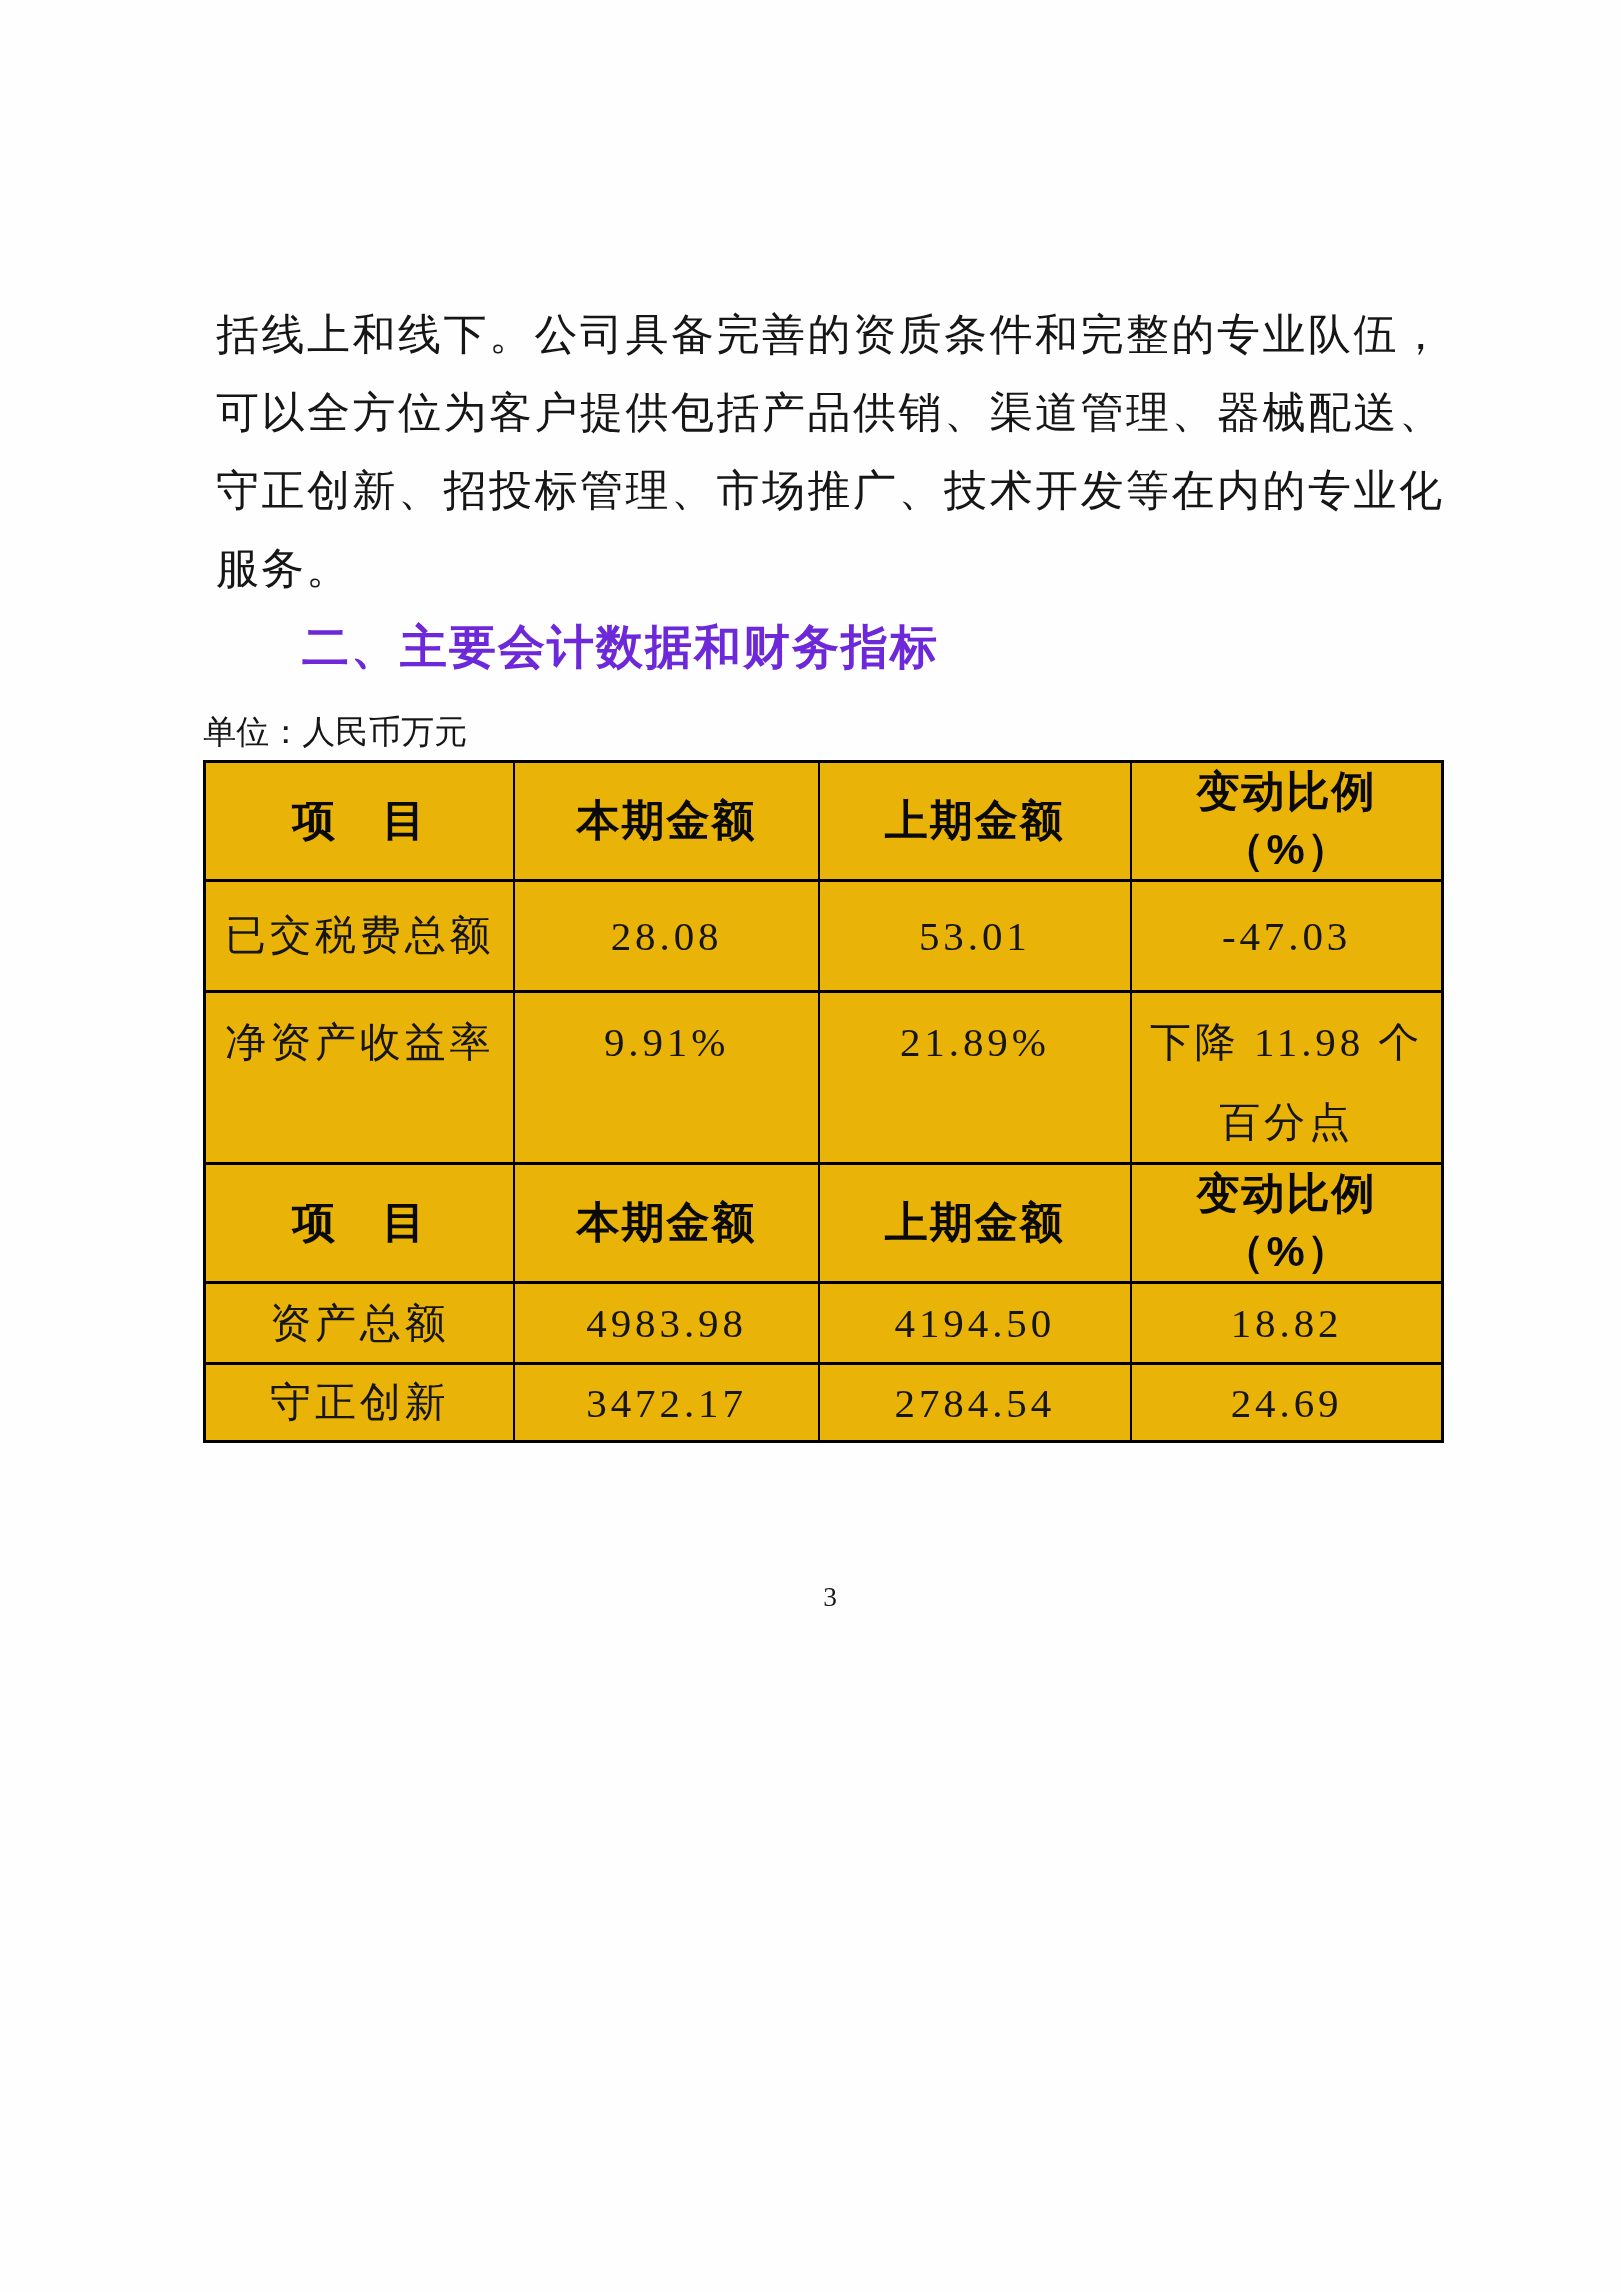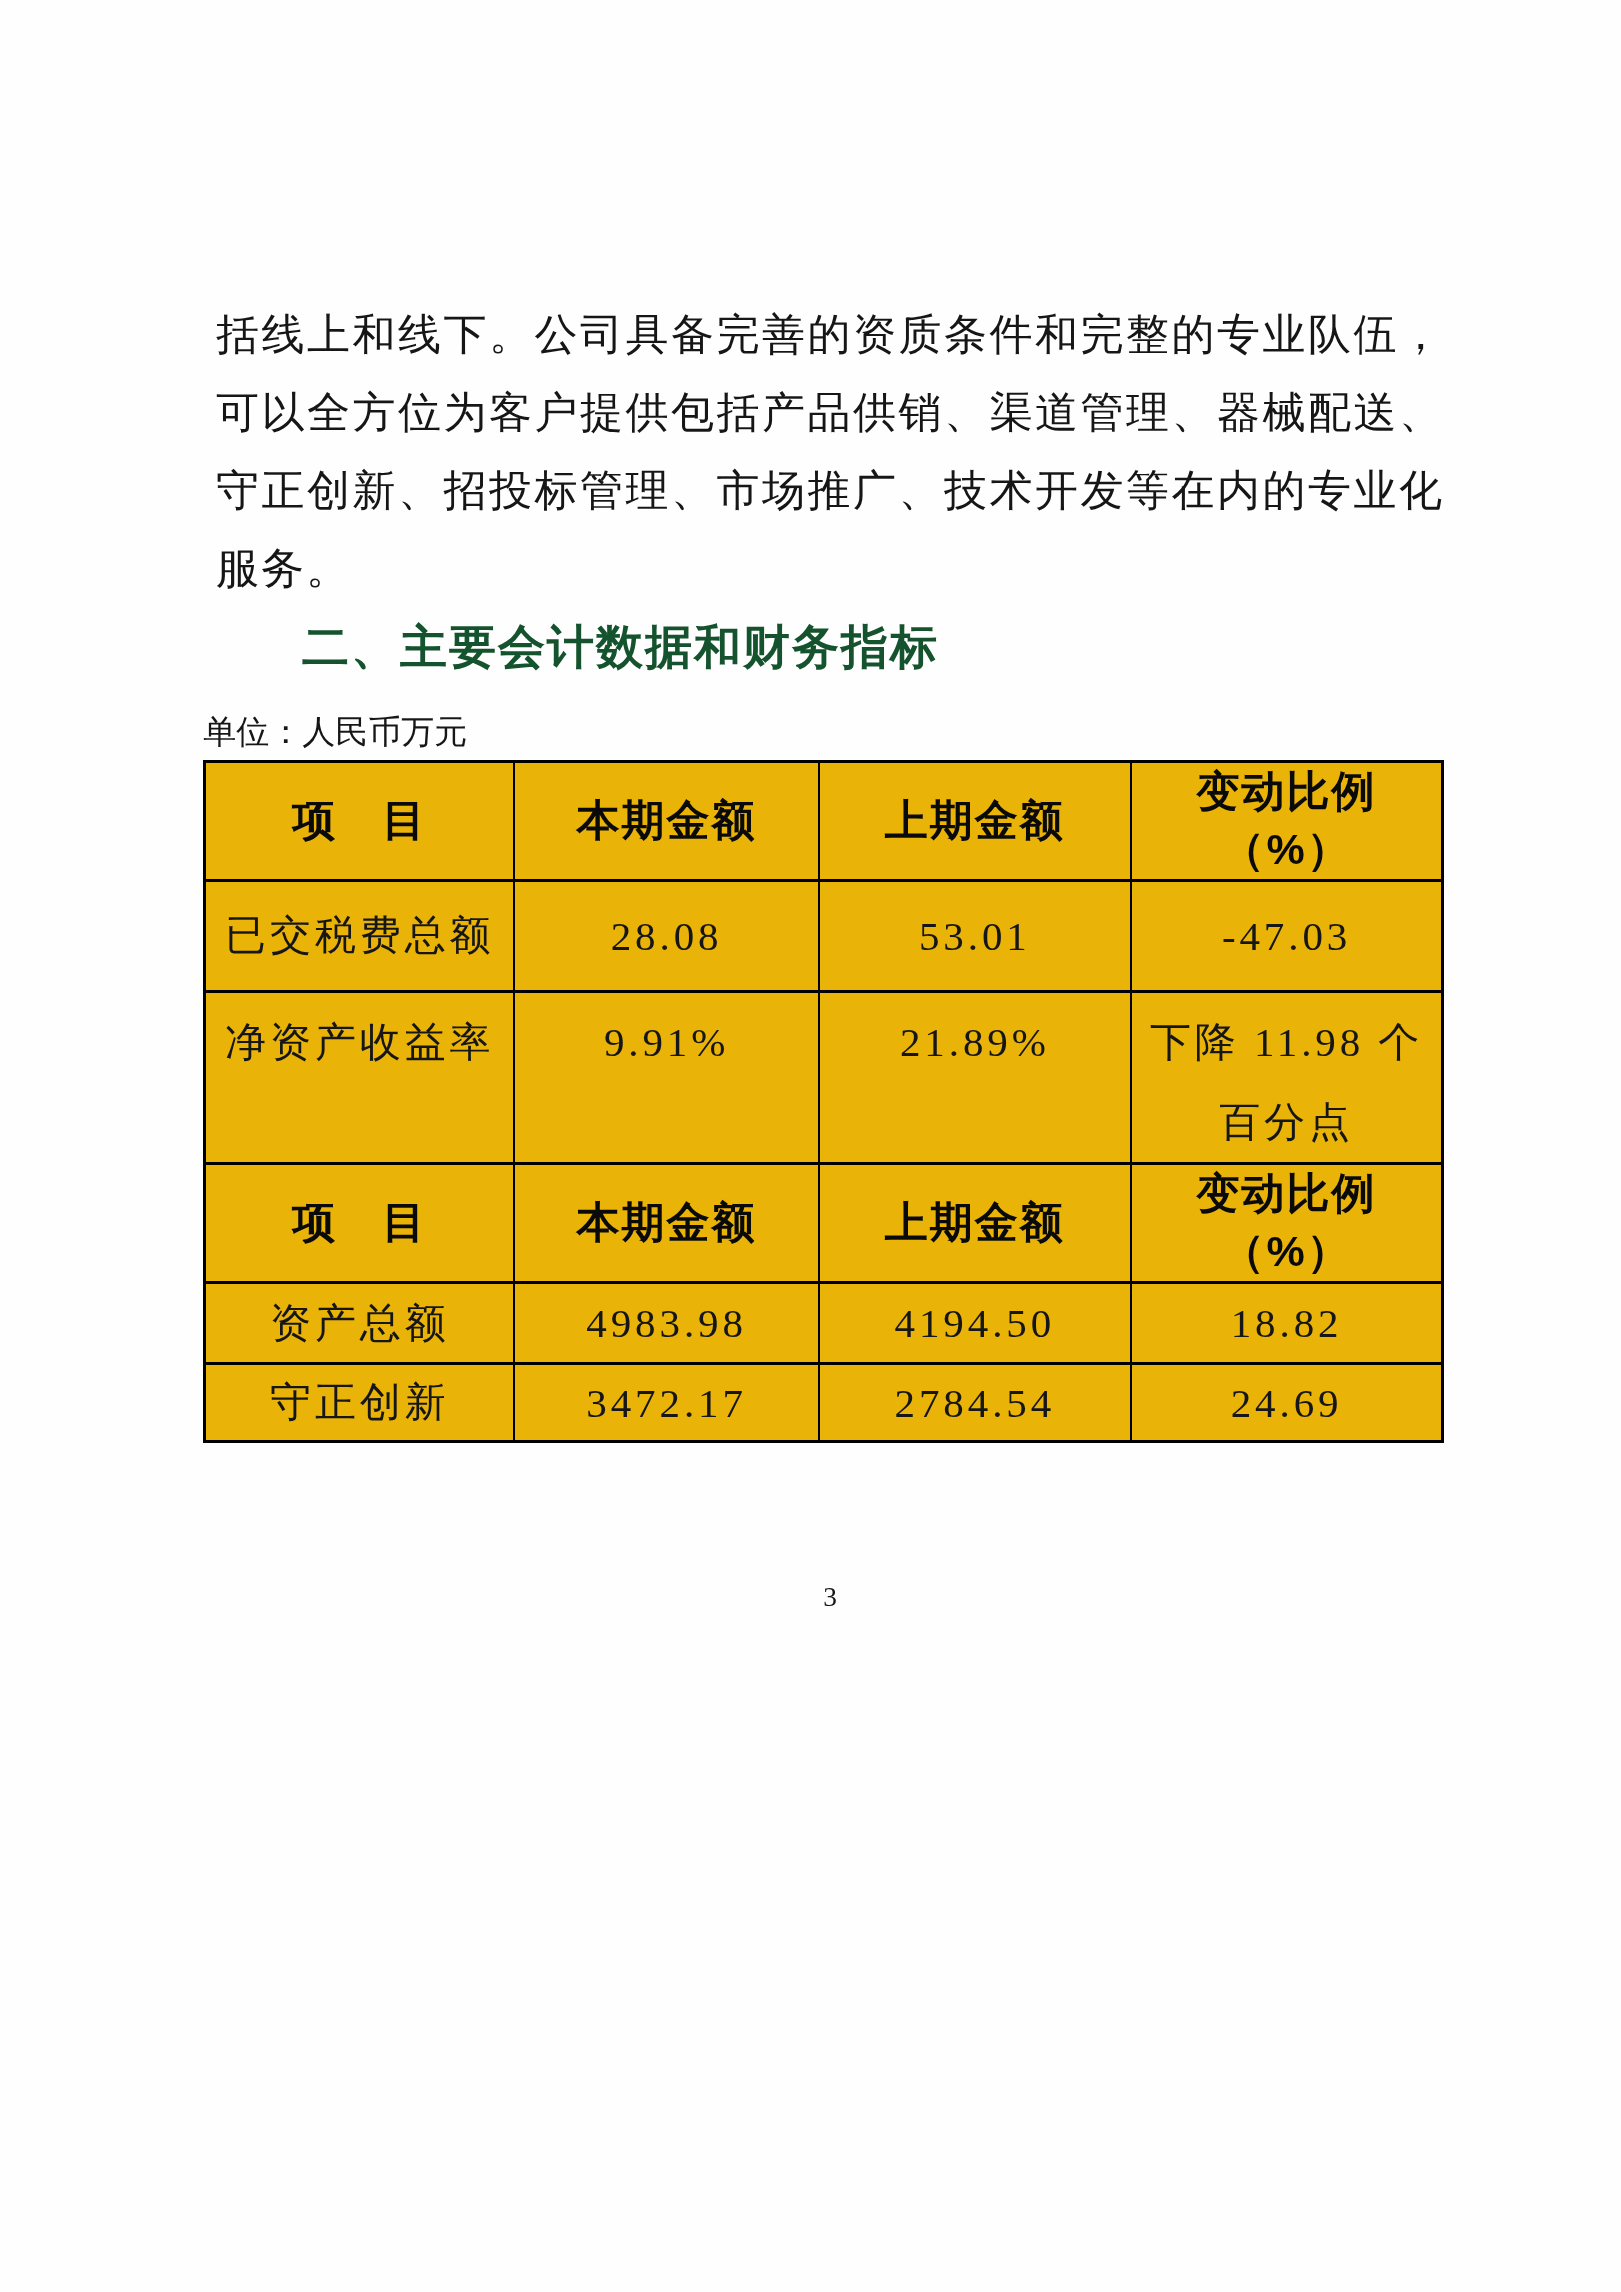--- a/index.html
+++ b/index.html
@@ -30,21 +30,21 @@
   }
   .para.indent { text-indent: 88px; }
   .heading {
     margin: 0;
     font-size: 47px;
     line-height: 78px;
     font-weight: bold;
     letter-spacing: 2px;
     text-indent: 86px;
     font-family: "Liberation Sans", "DejaVu Sans", sans-serif;
-    color: #14532d;
+    color: #6d28d9;
   }
   .unit-row {
     margin-top: 18.6px;
     margin-left: -12.7px;
     width: 1241px;
     line-height: 55px;
     font-size: 33px;
     padding-right: 116px;
   }
   table.fin-table {

